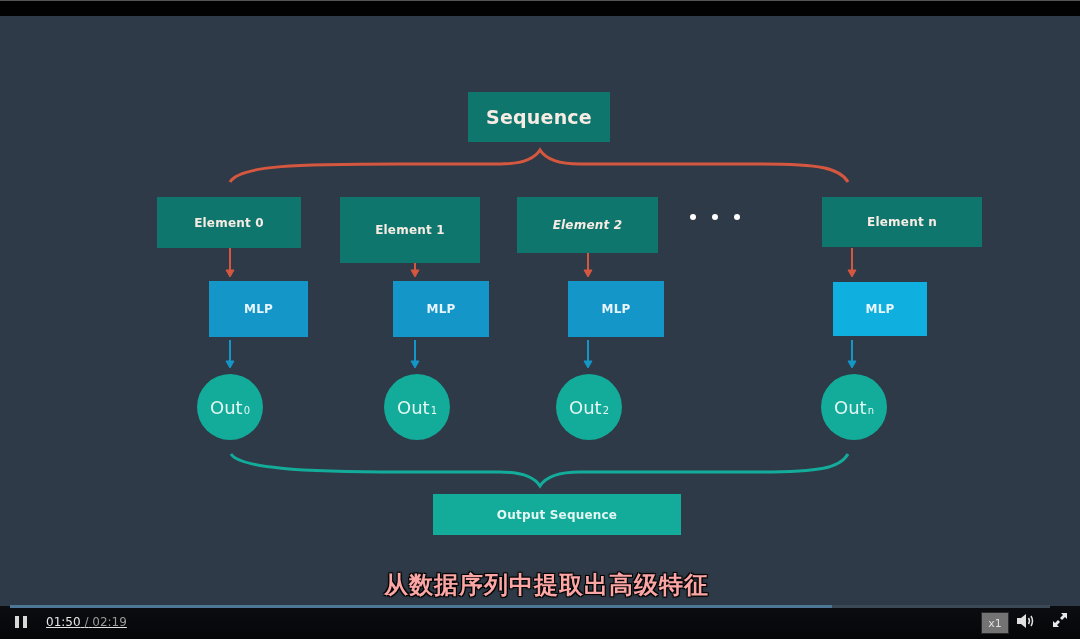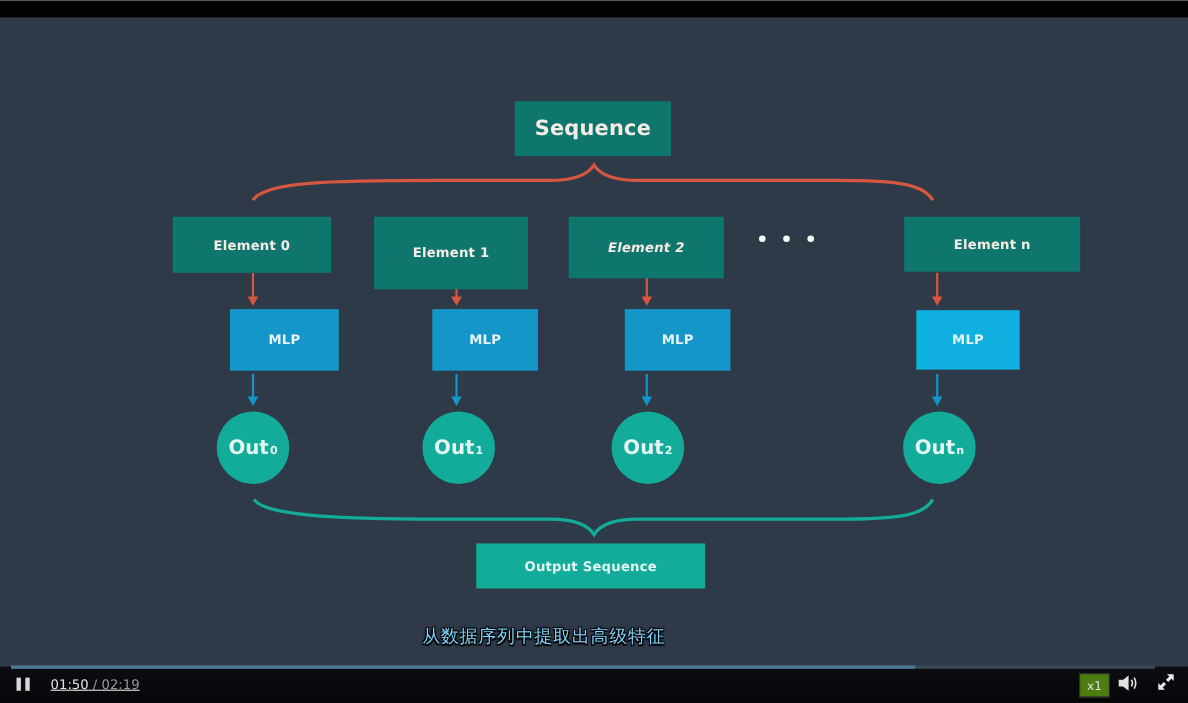--- a/index.html
+++ b/index.html
@@ -13,40 +13,40 @@
   .box {
     position: absolute; display: flex; align-items: center; justify-content: center;
     color: #f6ece4; font-size: 12px; font-weight: bold; letter-spacing: 0.2px;
   }
   .red { background: #0f766e; }
   .blue { background: #1596c8; color: #e6f4fb; margin-left: 28px; }
   .blue.bright { background: #0fb0e0; }
   .teal { background: #13ab99; color: #e3f7f3; }
   .circle {
     position: absolute; width: 66px; height: 66px; border-radius: 50%;
-    background: #13ab99; color: #e3f7f3; font-weight: bold; font-size: 18px;
+    background: #13ab99; color: #e3f7f3; font-weight: normal; font-size: 18px;
     display: flex; align-items: center; justify-content: center;
   }
   .circle sub { font-size: 10px; vertical-align: baseline; position: relative; top: 3px; margin-left: 1px; }
   svg.overlay { position: absolute; left: 0; top: 0; }
   .dots { position: absolute; left: 690px; top: 214px; display: flex; gap: 16px; }
   .dot { width: 6px; height: 6px; border-radius: 50%; background: #ffffff; }
   .subtitle {
-    position: absolute; left: 384px; top: 569px; color: #7dd3fc; font-size: 16px; font-weight: normal;
+    position: absolute; left: 384px; top: 569px; color: #fca5a5; font-size: 24px; font-weight: bold;
     text-shadow: -1px -1px 0 #000, 1px -1px 0 #000, -1px 1px 0 #000, 1px 1px 0 #000, 0 0 3px #000;
     letter-spacing: 1px;
   }
   .controls { position: absolute; left: 0; top: 606px; width: 1080px; height: 33px; background: linear-gradient(#0b0d11, #050608); }
   .progress-track { position: absolute; left: 10px; top: 605px; width: 1040px; height: 3px; background: #3b4856; }
   .progress-fill { position: absolute; left: 10px; top: 605px; height: 3px; background: #4d7796; }
   .pause { position: absolute; left: 15px; top: 616px; width: 12px; height: 12px; display: flex; gap: 4px; cursor: pointer; }
   .pause span { width: 4px; height: 12px; background: #d8d8d8; }
   .time { position: absolute; left: 46px; top: 615px; font-size: 12px; color: #e6e6e6; text-decoration: underline; }
   .time .sep, .time .total { color: #9a9a9a; }
-  .speed { position: absolute; left: 981px; top: 612px; width: 26px; height: 20px; border: 1px solid #2a2a2a; color: #e0e0e0; font-size: 11px; display: flex; align-items: center; justify-content: center; background: #4d7c0f; }
+  .speed { position: absolute; left: 981px; top: 612px; width: 26px; height: 20px; border: 1px solid #2a2a2a; color: #e0e0e0; font-size: 11px; display: flex; align-items: center; justify-content: center; background: #737373; }
   .vol { position: absolute; left: 1016px; top: 612px; width: 20px; height: 18px; }
   .full { position: absolute; left: 1052px; top: 612px; width: 16px; height: 16px; }
 </style>
 </head>
 <body>
 
 <div class="topbar"></div>
 
 <div class="stage"></div>
 
@@ -106,21 +106,21 @@
   </div>
 <div class="circle" style="left:556px; top:374px;">
     <span>Out</span>
     <sub>2</sub>
   </div>
 <div class="circle" style="left:821px; top:374px;">
     <span>Out</span>
     <sub>n</sub>
   </div>
 
-<div class="box teal" style="left:433px; top:494px; width:208px; height:41px;">Output Sequence</div>
+<div class="box teal" style="left:433px; top:494px; width:248px; height:41px;">Output Sequence</div>
 
 <div class="subtitle">从数据序列中提取出高级特征</div>
 
 <div class="controls"></div>
 <div class="progress-track"></div>
 <div class="progress-fill" id="progress-fill" style="width: 821.6px;"></div>
 
 <div class="pause">
     <span></span>
     <span></span>

